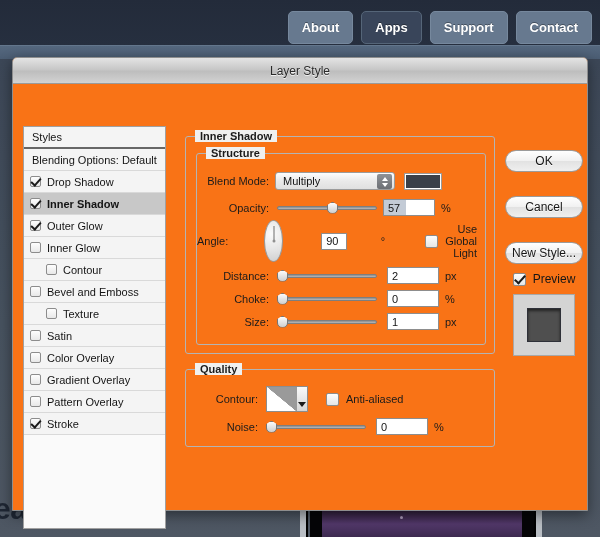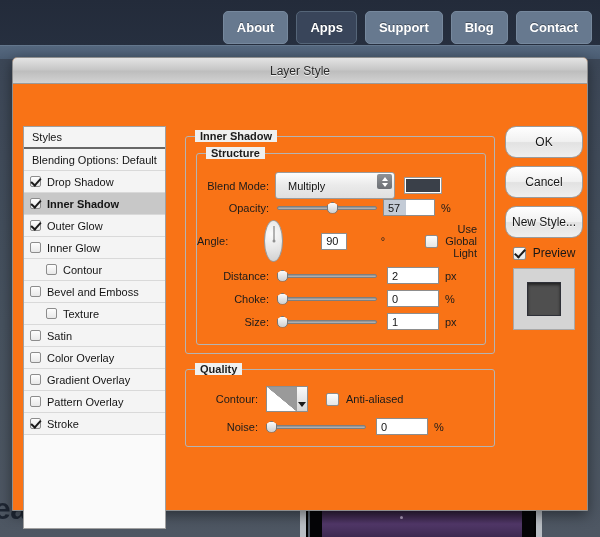--- a/index.html
+++ b/index.html
@@ -135,23 +135,23 @@
   }
   #grp-inner  { left: 172px; top: 52px; width: 310px; height: 218px; }
   #grp-struct { left: 10px;  top: 16px; width: 290px; height: 192px; }
   #grp-quality{ left: 172px; top: 285px; width: 310px; height: 78px; padding-left: 28px; }
 
   .row { position: absolute; display: flex; align-items: center; }
   .lbl { font-size: 11px; color: #1b1b1b; text-align: right; }
 
   
   .select {
-    height: 27px; width: 120px;
+    height: 18px; width: 120px;
     display: flex; align-items: center;
-    padding-left: 12px;
+    padding-left: 7px;
     font-size: 11px; color: #121212;
     background: linear-gradient(180deg,#fdfdfd 0%,#eaeaea 50%,#e0e0e0 100%);
     border: 1px solid #9b9b9b; border-radius: 3px;
     position: relative;
   }
   .select .stepper {
     position: absolute; right: 2px; top: 1px;
     width: 15px; height: 15px;
     background: linear-gradient(180deg,#8f9296,#6d7075);
     border-radius: 2px;
@@ -252,26 +252,27 @@
     content: "";
     position: absolute; left: 3px; top: -1px;
     width: 4px; height: 9px;
     border: solid #1b1b1b; border-width: 0 2px 2px 0;
     transform: rotate(42deg);
   }
 
   
   #right-col { position: absolute; left: 492px; top: 42px; width: 78px; }
   .pillbtn {
-    width: 100%; height: 32px; margin-bottom: 8px;
+    width: 100%; height: 22px; margin-bottom: 8px;
     display: flex; align-items: center; justify-content: center;
     font-size: 12px; color: #161616;
     background: linear-gradient(180deg,#ffffff 0%,#f1f1f1 48%,#e2e2e2 52%,#efefef 100%);
     border: 1px solid #9b9b9b; border-radius: 11px;
     text-shadow: 0 1px 0 rgba(255,255,255,.8);
+    margin-top: 24px;
   }
   .preview-check {
     display: flex; align-items: center; justify-content: center;
     font-size: 12px; color: #161616; margin-bottom: 8px;
   }
   .preview-box {
     width: 62px; height: 62px; margin: 0 auto;
     background: #d4d4d4;
     border: 1px solid #a8a8a8;
     display: flex; align-items: center; justify-content: center;
@@ -288,21 +289,20 @@
 
 <div id="page-bg">
   <div class="bg-topbar"></div>
   <div class="bg-navband"></div>
   <div class="bg-body"></div>
 
   <div class="nav-btns">
     <div class="nav-btn">About</div>
     <div class="nav-btn active">Apps</div>
     <div class="nav-btn">Support</div>
-    <div class="nav-btn">Blog</div>
     <div class="nav-btn">Contact</div>
   </div>
 
   <div class="bg-heading">eatures</div>
 
   <div class="bg-strip frame-l"></div>
   <div class="bg-strip black-l"></div>
   <div class="bg-strip purple"></div>
   <div class="bg-strip black-r"></div>
   <div class="bg-strip frame-r"></div>

